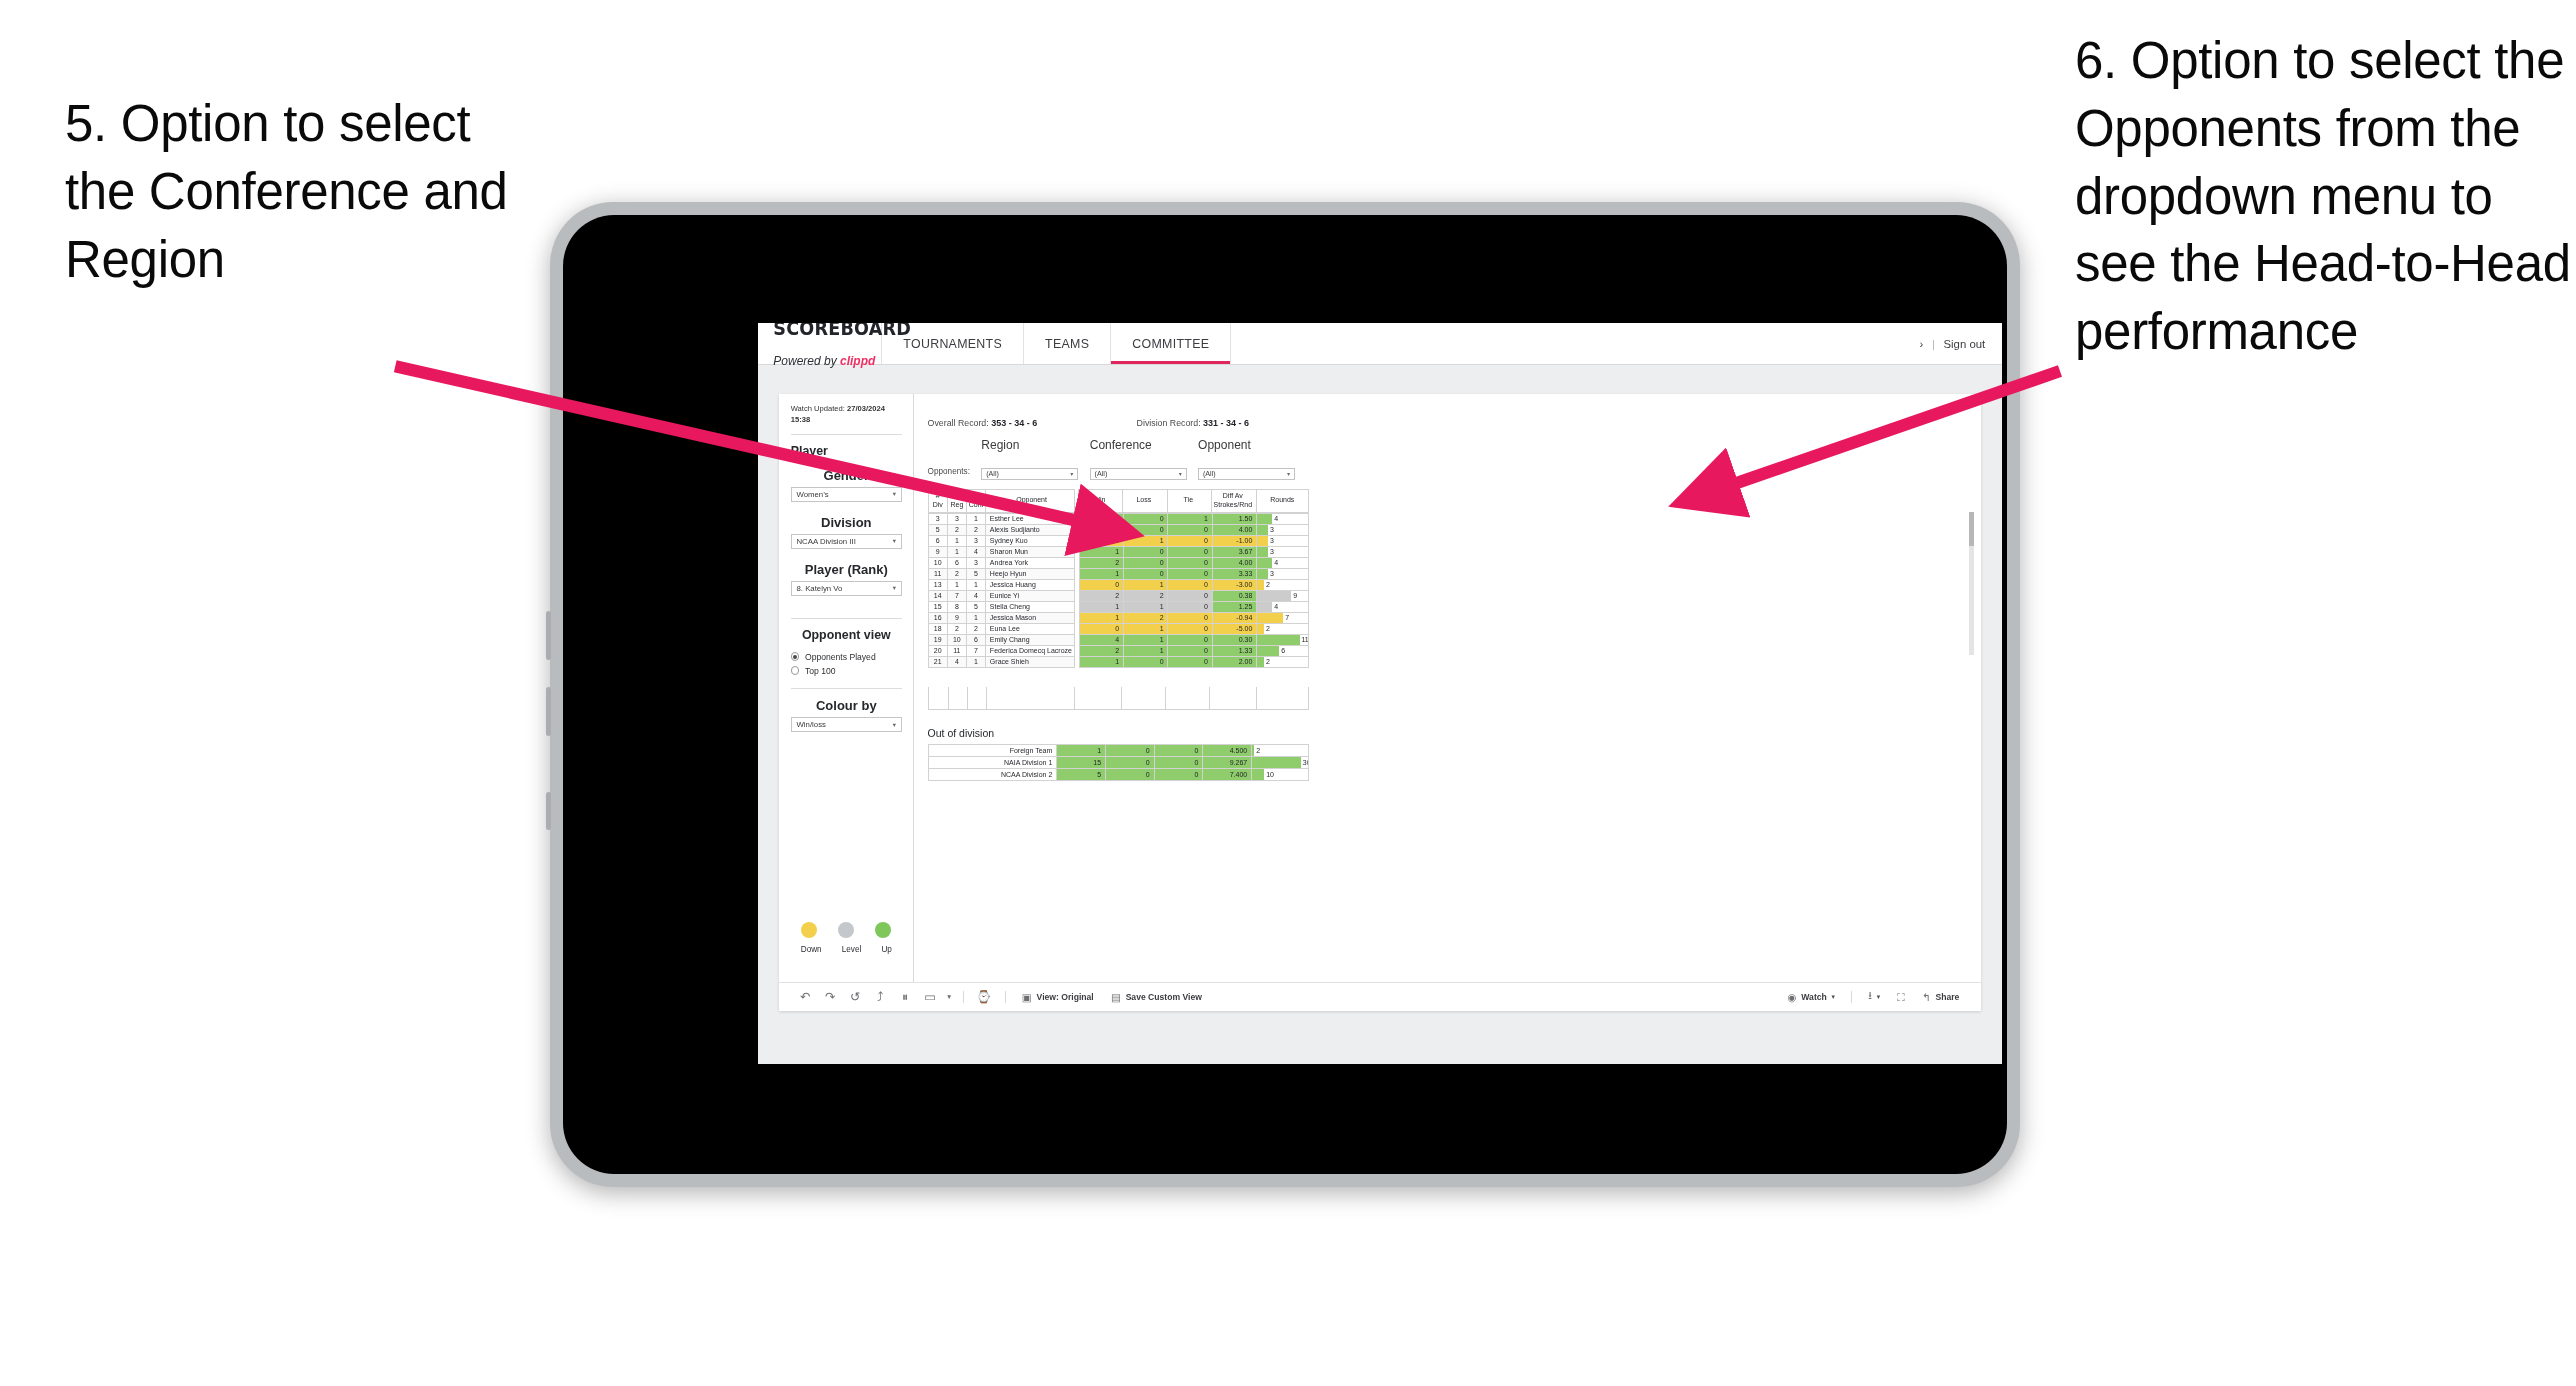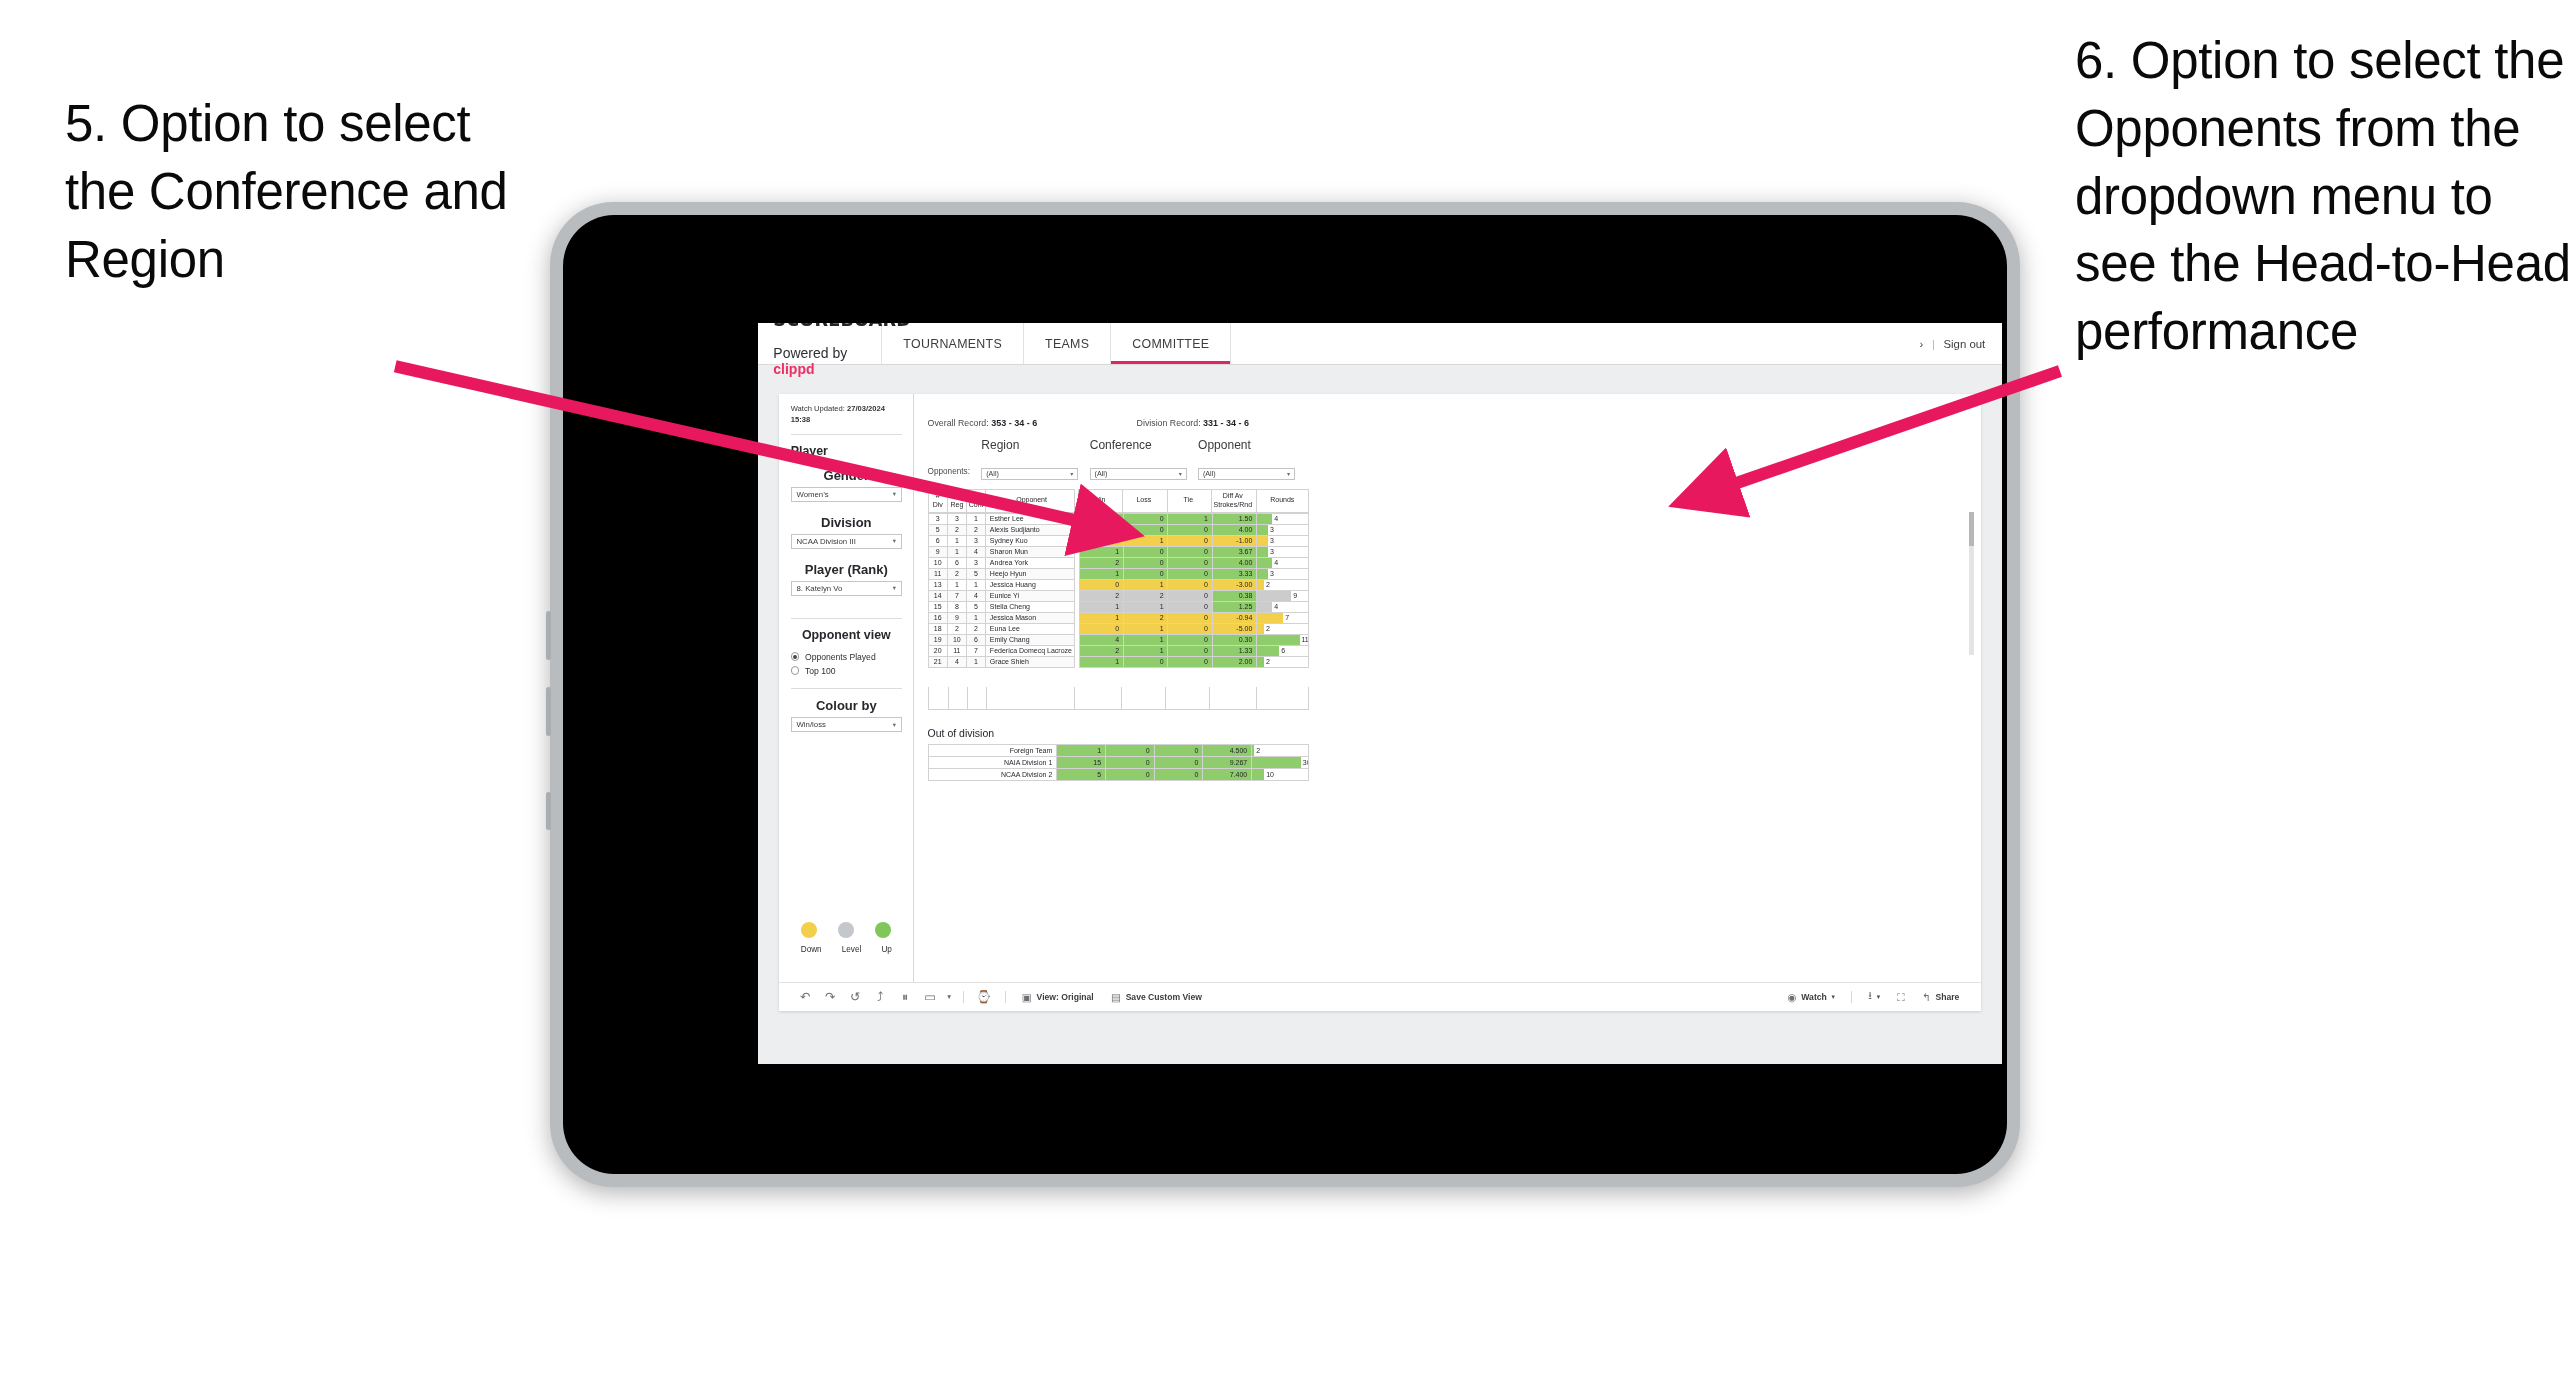--- a/index.html
+++ b/index.html
@@ -67,21 +67,21 @@
   #brand {
     width: 124px; display:flex; flex-direction:column; justify-content:center;
     padding-left: 15px; border-right: 1px solid #e2e2e2;
   }
   #brand-title {
     font-family: "DejaVu Sans", sans-serif;
     font-weight: 700; font-size: 17.6px; letter-spacing: 0.2px;
     color: #22242a; line-height: 1;
     transform: scaleY(1.12); transform-origin: left center;
   }
-  #brand-sub { font-size: 14px; color:#2d2f35; margin-top:16px; }
+  #brand-sub { font-size: 12px; color:#2d2f35; margin-top:16px;font-style:italic; }
   #brand-sub .cl { color:#ef2e63; font-weight:700; }
   .nav-item {
     display:flex; align-items:center; padding: 0 21px;
     font-size: 12.4px; color: #3c3c41; letter-spacing: 0.3px;
     border-right: 1px solid #e2e2e2; position: relative;
     white-space: nowrap;
   }
   .nav-item.active::after {
     content:""; position:absolute; left:0; right:0; bottom:0; height:2.9px; background:#e0265c;
   }

